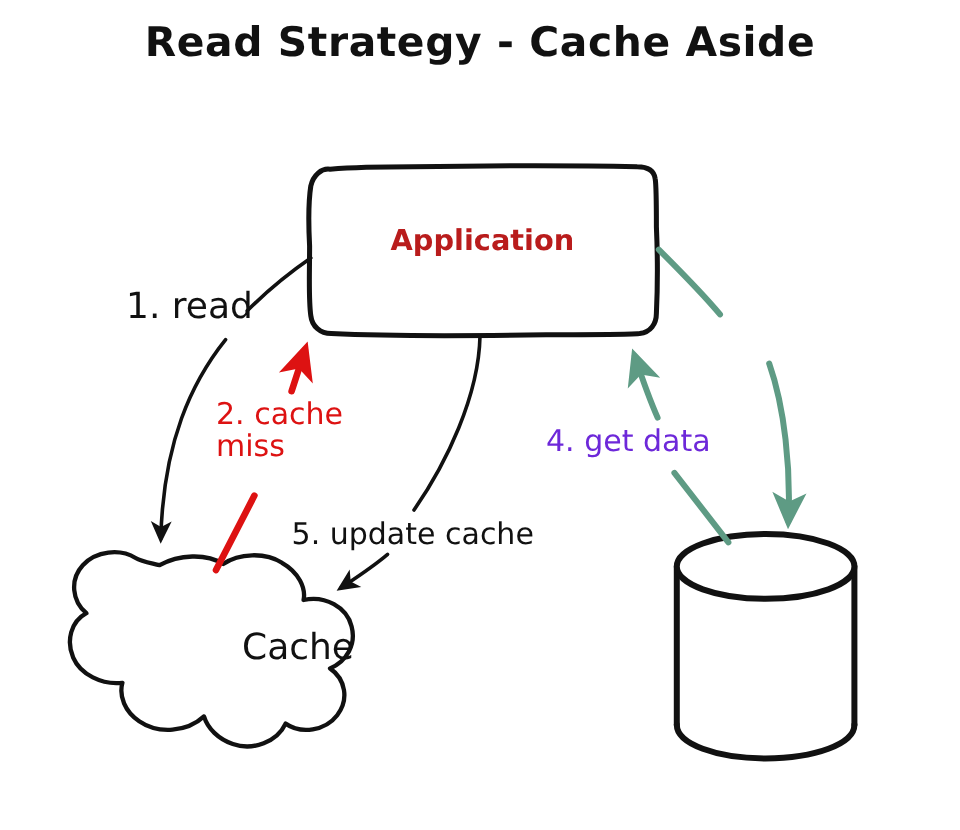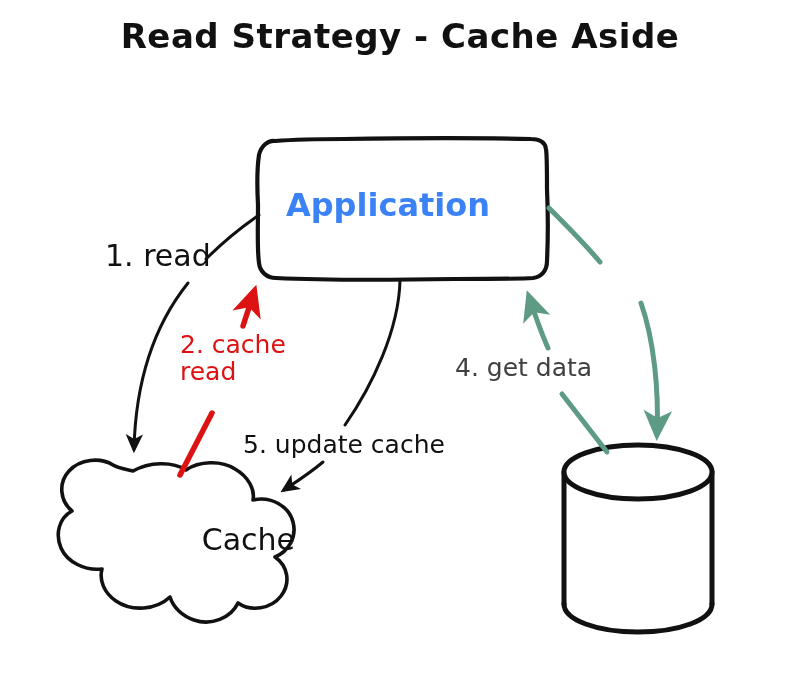--- a/index.html
+++ b/index.html
@@ -36,27 +36,27 @@
     left: 0;
     top: 18px;
     width: 800px;
     text-align: center;
     font-size: 34px;
     font-weight: bold;
     letter-spacing: 0.5px;
     color: #111111;
   }
   #app-label {
-    left: 243px;
+    left: 257px;
     top: 188px;
     width: 290px;
     text-align: center;
-    font-size: 32px;
+    font-size: 24px;
     font-weight: bold;
-    color: #3b82f6;
+    color: #b91c1c;
   }
   #cache-label {
     left: 37px;
     top: 524px;
     width: 258px;
     text-align: right;
     font-size: 30px;
     color: #111111;
   }
   #label-1-read {
@@ -75,21 +75,21 @@
   #label-3-read-db {
     left: 609px;
     top: 267px;
     font-size: 25px;
     color: #111111;
   }
   #label-4-get-data {
     left: 455px;
     top: 354px;
     font-size: 25px;
-    color: #404040;
+    color: #6d28d9;
   }
   #label-5-update-cache {
     left: 243px;
     top: 431px;
     font-size: 25px;
     color: #111111;
   }
 </style>
 </head>
 <body>
@@ -179,20 +179,20 @@
   </svg>
 
   <div class="txt" id="page-title">Read Strategy - Cache Aside</div>
 
   <div class="txt" id="app-label">Application</div>
 
   <div class="txt" id="cache-label">Cache</div>
 
   <div class="txt" id="label-1-read">1. read</div>
 
-  <div class="txt" id="label-2-cache-miss"><span>2. cache</span><br><span>read</span></div>
+  <div class="txt" id="label-2-cache-miss"><span>2. cache</span><br><span>miss</span></div>
 
 
   <div class="txt" id="label-4-get-data">4. get data</div>
 
   <div class="txt" id="label-5-update-cache">5. update cache</div>
 
 </div>
 
 </body></html>

